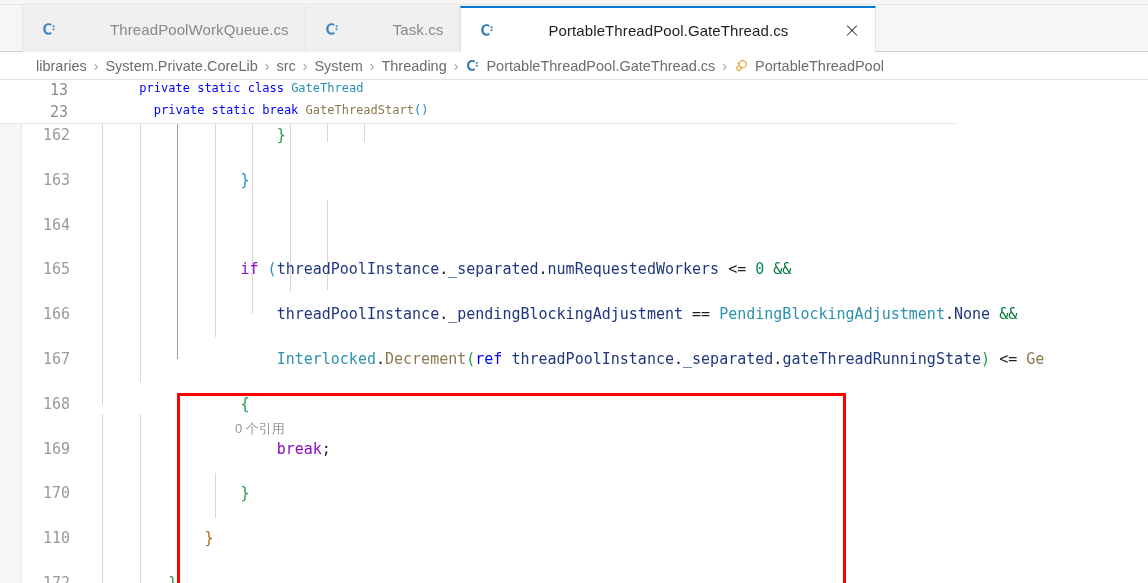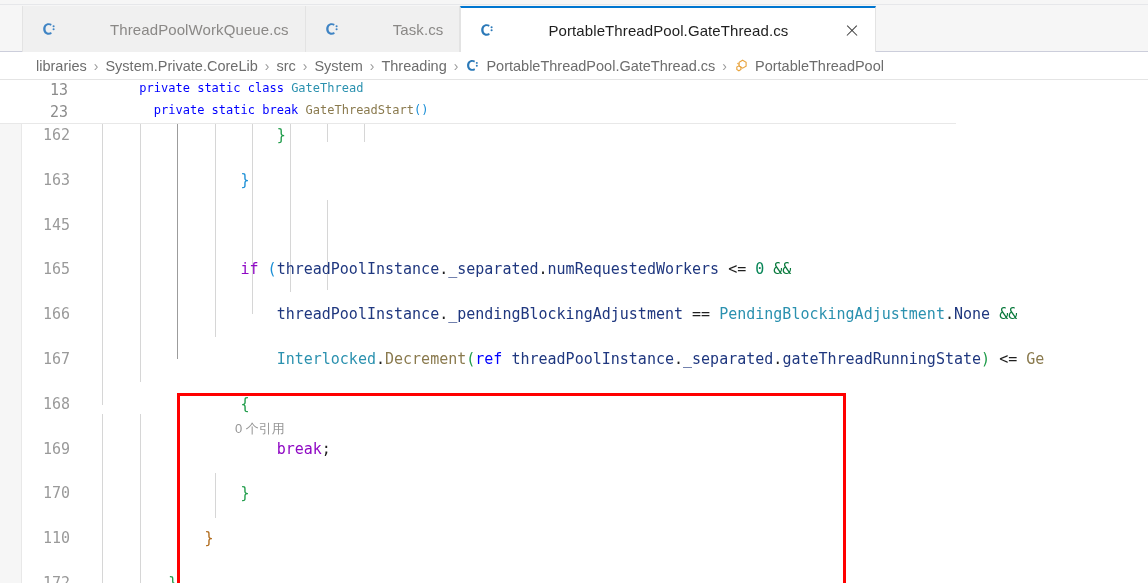--- a/index.html
+++ b/index.html
@@ -373,21 +373,21 @@
         <span class="ln">162</span>
         <span class="code"><span class="pln">                    </span><span class="br2">}</span></span>
       </div>
 
       <div class="row" style="top:22.4px;">
         <span class="ln">163</span>
         <span class="code"><span class="pln">                </span><span class="br1">}</span></span>
       </div>
 
       <div class="row" style="top:44.8px;">
-        <span class="ln">145</span>
+        <span class="ln">164</span>
         <span class="code"></span>
       </div>
 
       <div class="row" style="top:67.2px;">
         <span class="ln">165</span>
         <span class="code"><span class="pln">                </span><span class="kwc">if</span> <span class="br1">(</span><span class="var">threadPoolInstance</span><span class="op">.</span><span class="fld">_separated</span><span class="op">.</span><span class="fld">numRequestedWorkers</span> <span class="op">&lt;=</span> <span class="num">0</span> <span class="opg">&amp;&amp;</span></span>
       </div>
 
       <div class="row" style="top:89.6px;">
         <span class="ln">166</span>

